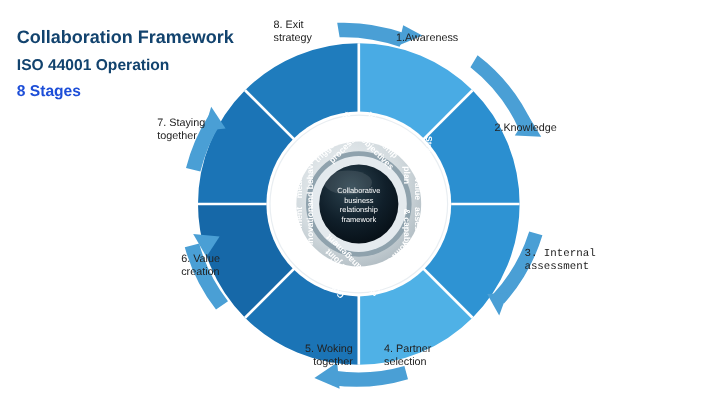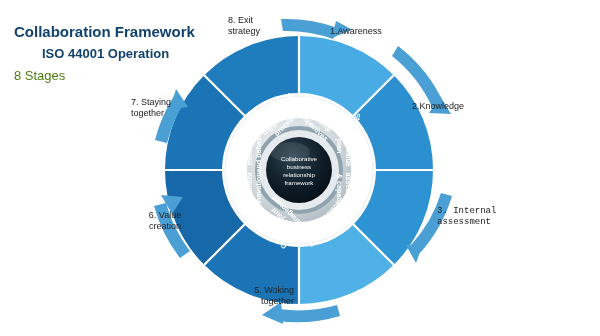--- a/index.html
+++ b/index.html
@@ -12,24 +12,24 @@
   }
   #stage{position:absolute;left:0;top:0;width:600px;height:336px;}
   .title-block{
     position:absolute;left:14px;top:22px;width:210px;
     color:#1b4e7e;
   }
   .title-main{
     font-size:15px;font-weight:bold;line-height:19px;color:#12436e;
   }
   .title-sub{
-    font-size:13px;font-weight:bold;line-height:18px;color:#12436e;margin-top:4px;margin-left:28px;
+    font-size:13px;font-weight:bold;line-height:18px;color:#12436e;margin-top:4px;
   }
   .title-sub2{
-    font-size:13px;font-weight:normal;line-height:18px;color:#4d7c0f;margin-top:4px;
+    font-size:13px;font-weight:bold;line-height:18px;color:#1d4ed8;margin-top:4px;
   }
   .label{
     position:absolute;
     font-size:9px;
     color:#222222;
     line-height:11px;
     white-space:pre-line;
   }
   svg{position:absolute;left:0;top:0;}
   .seg-text{
@@ -202,22 +202,24 @@
 
       <path d="M155,140 A150,150 0 0,1 174,96 L184,103 A138,138 0 0,0 167,143 Z"></path>
       <path d="M170,109 L176,89 L188,107 Z"></path>
     </g>
   </svg>
 
   <div class="label" style="left:330px;top:26px;">1.Awareness</div>
   <div class="label" style="left:412px;top:101px;">2.Knowledge</div>
   <div class="label" style="left:437px;top:206px;font-family:Liberation Mono, monospace;">3. Internal
 assessment</div>
+  <div class="label" style="left:320px;top:285px;">4. Partner
+selection</div>
   <div class="label" style="left:222px;top:285px;text-align:right;width:72px;">5. Woking
 together</div>
-  <div class="label" style="left:135px;top:210px;text-align:center;width:60px;">6. Value
+  <div class="label" style="left:151px;top:210px;text-align:left;width:60px;">6. Value
 creation</div>
   <div class="label" style="left:131px;top:97px;width:62px;">7. Staying
 together</div>
   <div class="label" style="left:228px;top:15px;">8. Exit
 strategy</div>
 
 </div>
 
 </body></html>

